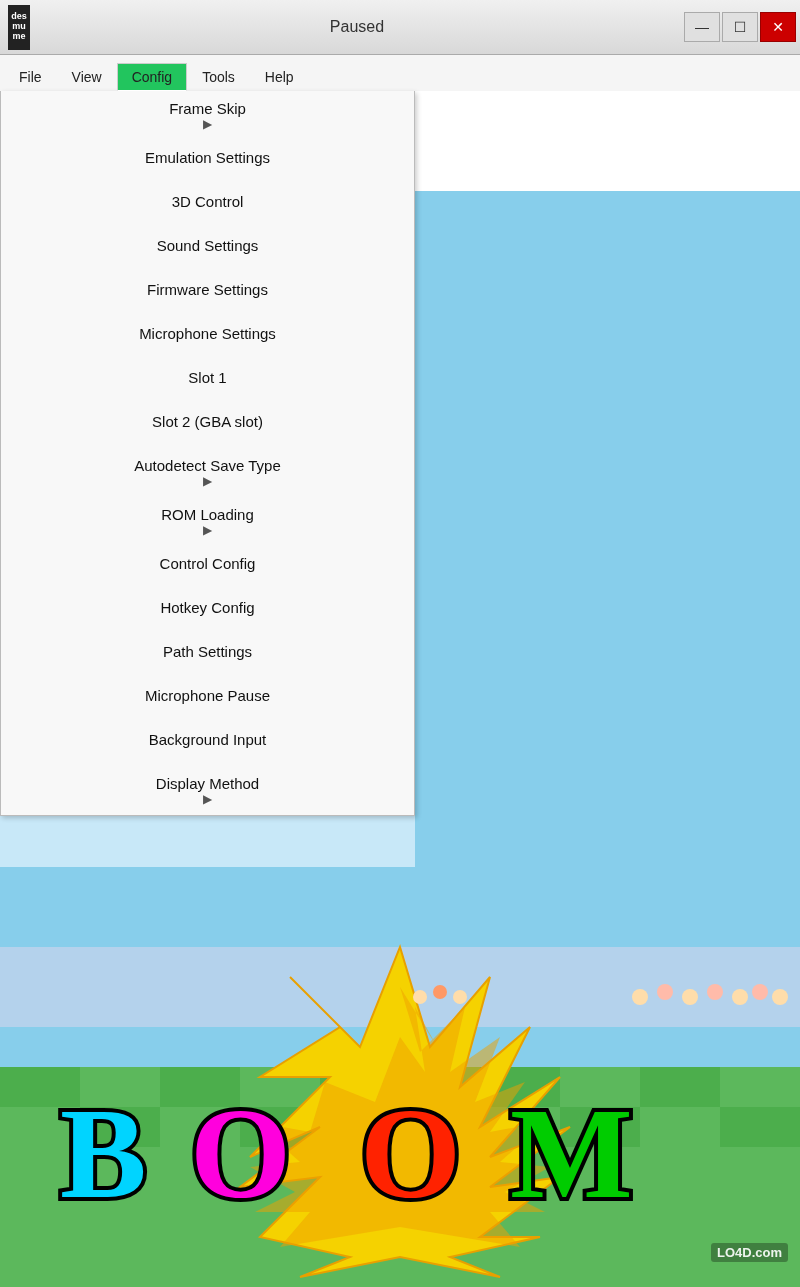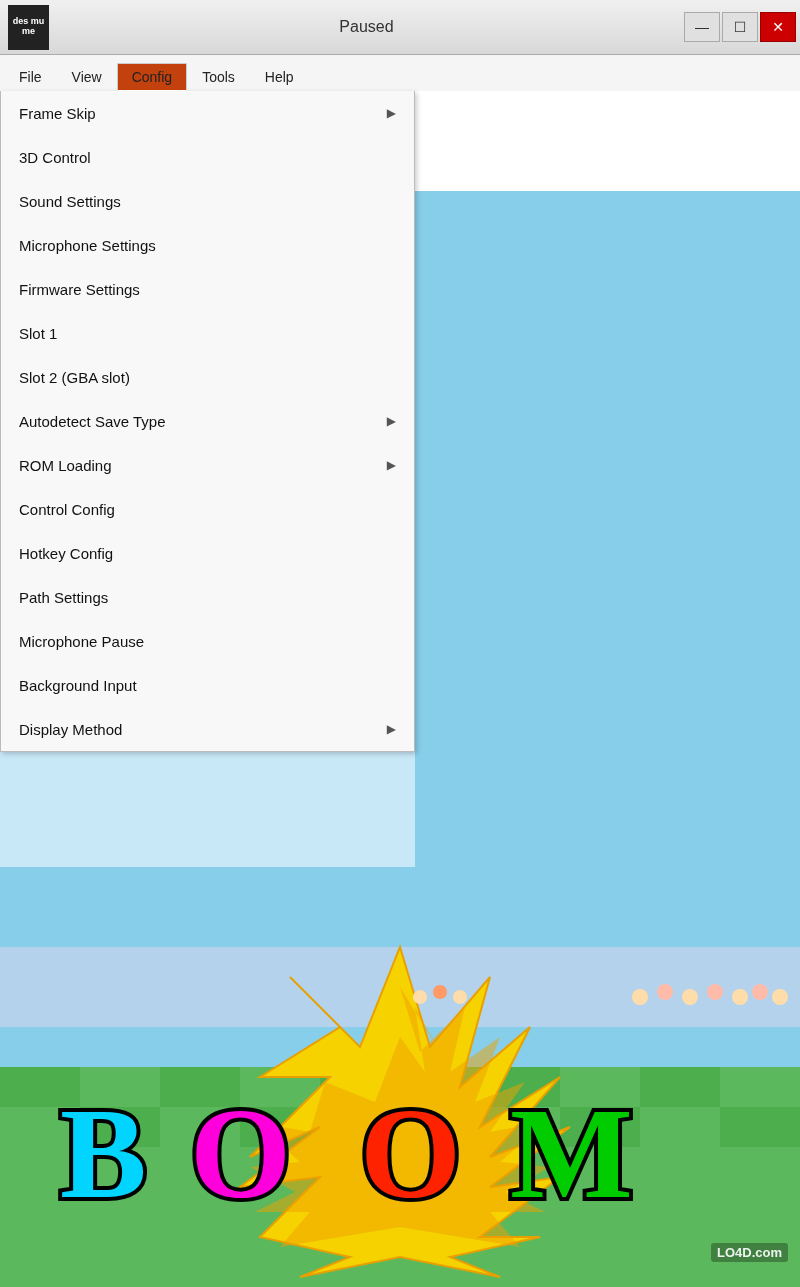--- a/index.html
+++ b/index.html
@@ -16,21 +16,21 @@
     .title-bar {
       width: 800px;
       height: 55px;
       background: linear-gradient(to bottom, #f0f0f0, #d8d8d8);
       border-bottom: 1px solid #aaa;
       display: flex;
       align-items: center;
       position: relative;
     }
     .title-bar-logo {
-      width: 41px;
+      width: 22px;
       height: 45px;
       margin-left: 8px;
       background: #222;
       display: flex;
       align-items: center;
       justify-content: center;
       color: #fff;
       font-size: 9px;
       font-weight: bold;
       line-height: 1.1;
@@ -80,21 +80,21 @@
       padding: 4px 14px;
       font-size: 14px;
       cursor: pointer;
       color: #222;
       border: 1px solid transparent;
       height: 28px;
       display: flex;
       align-items: center;
     }
     .menu-item.active {
-      background: #c2410c;
+      background: #22c55e;
       border-color: #ccc #ccc #fff #ccc;
       position: relative;
       z-index: 200;
     }
 
     
     .dropdown {
       position: absolute;
       top: 91px;
       left: 0px;
@@ -107,20 +107,21 @@
     }
     .dropdown-item {
       padding: 9px 18px;
       font-size: 15px;
       color: #111;
       cursor: pointer;
       display: flex;
       justify-content: space-between;
       align-items: center;
       min-height: 44px;
+      flex-direction: column;
     }
     .dropdown-item .arrow {
       font-size: 12px;
       color: #555;
     }
 
     
     .watermark {
       position: absolute;
       bottom: 25px;
@@ -169,30 +170,33 @@
 <div class="white-area"></div>
 
 <div style="position:absolute; top:191px; left:415px; right:0; bottom:0; background:#87ceeb;"></div>
 
 <div class="dropdown">
   <div class="dropdown-item">
     <span>Frame Skip</span>
     <span class="arrow">▶</span>
   </div>
   <div class="dropdown-item">
+    <span>Emulation Settings</span>
+  </div>
+  <div class="dropdown-item">
     <span>3D Control</span>
   </div>
   <div class="dropdown-item">
     <span>Sound Settings</span>
   </div>
   <div class="dropdown-item">
+    <span>Firmware Settings</span>
+  </div>
+  <div class="dropdown-item">
     <span>Microphone Settings</span>
-  </div>
-  <div class="dropdown-item">
-    <span>Firmware Settings</span>
   </div>
   <div class="dropdown-item">
     <span>Slot 1</span>
   </div>
   <div class="dropdown-item">
     <span>Slot 2 (GBA slot)</span>
   </div>
   <div class="dropdown-item">
     <span>Autodetect Save Type</span>
     <span class="arrow">▶</span>

